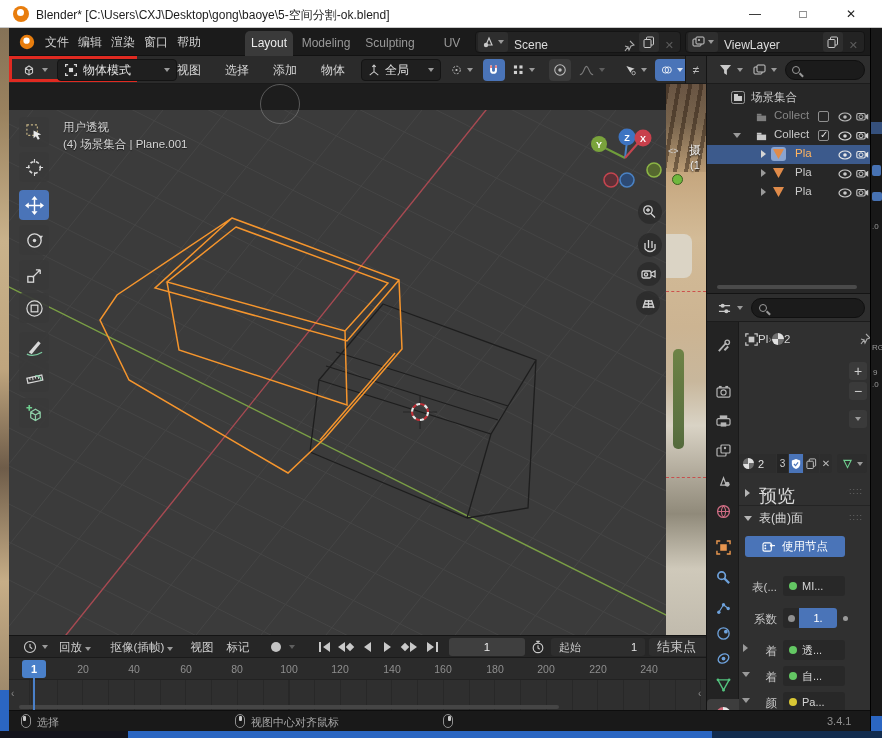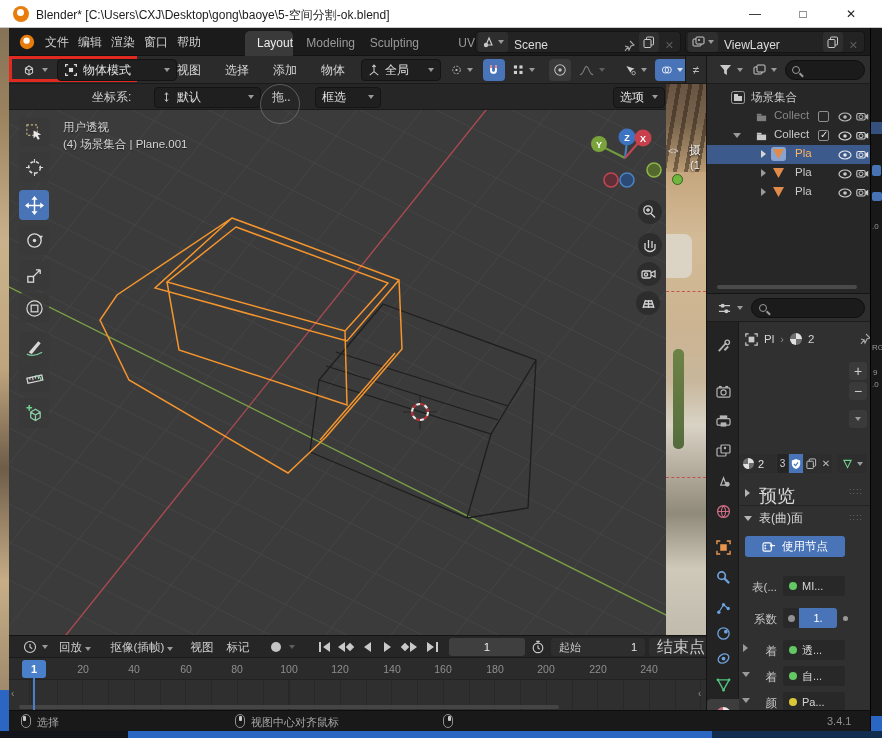--- a/index.html
+++ b/index.html
@@ -11,21 +11,21 @@
   .titlebar .ttl{left:36px;top:7px;font-size:12px;color:#1c1c1c;white-space:nowrap}
   .blogo{width:16px;height:16px;border-radius:50%;background:#e87d0d;position:relative}
   .blogo::after{content:"";position:absolute;left:4px;top:3px;width:7px;height:7px;border-radius:50%;background:#fff}
   .blogo::before{content:"";position:absolute;left:1px;top:7px;width:9px;height:3px;background:#e87d0d;transform:rotate(-25deg)}
   .wbtn{top:0;width:44px;height:28px;text-align:center;line-height:28px;color:#222;font-size:12px}
   
   .app{left:9px;top:28px;width:861px;height:703px;background:#1d1d1d;overflow:hidden}
   
   .menubar{left:0;top:0;width:861px;height:28px;background:#1b1b1b;border-bottom:1px solid #121212}
   .mn{top:0;height:28px;line-height:28px;font-size:12px;color:#cfcfcf;text-align:center}
-  .ws{top:3px;height:40px;line-height:25px;font-size:12px;color:#999;text-align:right;border-radius:5px 5px 0 0}
+  .ws{top:3px;height:40px;line-height:25px;font-size:12px;color:#999;text-align:center;border-radius:5px 5px 0 0}
   .ws.active{background:#3a3a3a;color:#ececec}
   .field{background:#232323;border:1px solid #141414;border-radius:4px;display:flex;align-items:flex-end;color:#dcdcdc;font-size:12px}
   .chip{background:#2e2e2e;border-radius:3px;display:flex;align-items:center;justify-content:center;gap:3px;height:20px;padding:0 4px}
   .chev{width:0;height:0;border-left:3.5px solid transparent;border-right:3.5px solid transparent;border-top:4px solid #9a9a9a;display:inline-block}
   .chev.dim{border-top-color:#5e5e5e}
   .xg{color:#5c5c5c;font-size:11px}
   
   .vph{left:0;top:28px;width:676px;height:28px;background:#2b2b2b;border-bottom:1px solid #1a1a1a}
   .vpt{left:0;top:56px;width:657px;height:26px;background:#262626;border-bottom:1px solid #1a1a1a}
   .hbtn{top:3px;height:22px;display:flex;align-items:center;gap:5px;padding:0 6px;border-radius:4px;color:#e0e0e0;font-size:12px}
@@ -250,39 +250,20 @@
     </div>
     <div class="abs hbtn blue" style="left:646px;width:34px">
       <svg width="14" height="14" viewBox="0 0 16 16">
           <circle cx="6.5" cy="8" r="4.5" fill="none" stroke="#fff" stroke-width="1.2"></circle>
           <circle cx="10.5" cy="8" r="4.5" fill="none" stroke="#fff" stroke-width="1.2"></circle>
         </svg>
       <span class="chev" style="border-top-color:#dce6f5"></span>
     </div>
   </div>
 
-  <div class="abs vpt">
-    <span class="abs lbl" style="left:83px">坐标系:</span>
-    <div class="abs hbtn dark" style="left:145px;top:2.5px;width:107px;height:21px">
-      <svg width="11" height="13" viewBox="0 0 14 16">
-          <path d="M7,2v11 M7,2l-2,2.5 M7,2l2,2.5 M7,13l-2,-2.5 M7,13l2,-2.5" fill="none" stroke="#c9c9c9" stroke-width="1.2"></path>
-        </svg>
-      <span style="flex:1">默认</span>
-      <span class="chev"></span>
-    </div>
-    <span class="abs lbl" style="left:263px">拖..</span>
-    <div class="abs hbtn dark" style="left:306px;top:2.5px;width:66px;height:21px">
-      <span style="flex:1">框选</span>
-      <span class="chev"></span>
-    </div>
-    <div class="abs hbtn dark" style="left:604px;top:2.5px;width:52px;height:21px">
-      <span style="flex:1">选项</span>
-      <span class="chev"></span>
-    </div>
-  </div>
   <div class="abs" style="left:251px;top:56px;width:40px;height:40px;border:1px solid #8a8a8a;border-radius:50%;opacity:.55;z-index:6;pointer-events:none"></div>
 
   <div class="abs canvas">
     <svg width="657" height="525" viewBox="0 0 657 525">
       <path d="M-10,-295L663,42 M-10,-257L663,80 M-10,-219L663,118 M-10,-181L663,156 M-10,-143L663,194 M-10,-105L663,232 M-10,-67L663,270 M-10,-29L663,308 M-10,9L663,346 M-10,47L663,384 M-10,85L663,422 M-10,123L663,460 M-10,161L663,498 M-10,199L663,536 M-10,237L663,574 M-10,275L663,612 M-10,313L663,650 M-10,351L663,688 M-10,389L663,726 M-10,427L663,764 M-10,465L663,802" stroke="#454545" stroke-width="1" fill="none"></path>
       <path d="M32,-10L-404,535 M97,-10L-339,535 M162,-10L-274,535 M226,-10L-210,535 M291,-10L-145,535 M356,-10L-80,535 M421,-10L-15,535 M550,-10L114,535 M615,-10L179,535 M680,-10L244,535 M745,-10L309,535 M810,-10L374,535 M874,-10L438,535 M939,-10L503,535 M1004,-10L568,535 M1069,-10L633,535" stroke="#454545" stroke-width="1" fill="none"></path>
       <path d="M485,-10L49,535" stroke="#a84a52" stroke-width="1.4" fill="none"></path>
       <path d="M-10,172L663,508" stroke="#7a9f45" stroke-width="1.4" fill="none"></path>
 
       <path d="M374,194L527,250L482,324L310,270Z M527,250L519,398L458,408 M482,324L458,408 M458,408L301,342 M310,270L301,342 M327,242L499,296 M317,256L489,310" stroke="#1e1e1e" stroke-width="1.3" fill="none"></path>
@@ -604,21 +585,21 @@
             <circle cx="2" cy="2" r="1.4" fill="#53c27e"></circle>
             <circle cx="14" cy="2" r="1.4" fill="#53c27e"></circle>
             <circle cx="8" cy="13" r="1.4" fill="#53c27e"></circle>
           </svg>
         </div>
       <div class="abs ptab active" style="top:377px;height:30px">
           <span style="width:15px;height:15px;border-radius:50%;background:conic-gradient(#e8e8e8 0 25%,#d16a79 25% 50%,#e8e8e8 50% 75%,#d16a79 75%)"></span>
         </div>
     </div>
 
-    <div class="abs" style="left:38px;top:34px;width:126px;height:22px;display:flex;align-items:center;gap:6px">
+    <div class="abs" style="left:38px;top:34px;width:126px;height:22px;display:flex;align-items:center;">
       <svg width="13" height="13" viewBox="0 0 16 16">
           <path d="M1,4.5V1h3.5 M11.5,1H15v3.5 M15,11.5V15h-3.5 M4.5,15H1v-3.5" fill="none" stroke="#c9c9c9" stroke-width="1.5"></path>
           <rect x="4.5" y="4.5" width="7" height="7" fill="#c9c9c9"></rect>
         </svg>
       <span style="font-size:11.5px;color:#d5d5d5">Pl</span>
       <span style="color:#8a8a8a;font-size:11px">›</span>
       <span class="checker" style="width:12px;height:12px"></span>
       <span style="font-size:11.5px;color:#d5d5d5">2</span>
       <svg width="12" height="12" viewBox="0 0 12 12" style="margin-left:auto">
           <path d="M7,1 L11,5 L8,6 L6,10 L5,7 L2,11 M5,7 L2,6 Z" fill="none" stroke="#aaa" stroke-width="1.1"></path>
@@ -751,21 +732,21 @@
       <div class="abs" style="left:440px;top:2px;width:76px;height:18px;background:#3f3f3f;border-radius:3px;color:#ececec;font-size:11.5px;text-align:center;line-height:18px">1</div>
       <svg class="abs" style="left:522px;top:4px" width="14" height="14" viewBox="0 0 16 16">
           <circle cx="8" cy="9" r="5.5" fill="none" stroke="#c9c9c9" stroke-width="1.3"></circle>
           <path d="M8,6v3l2,1.5 M6,1.5h4 M8,1.5v2" fill="none" stroke="#c9c9c9" stroke-width="1.3"></path>
         </svg>
       <div class="abs" style="left:542px;top:2px;width:94px;height:18px;background:#2e2e2e;border-radius:3px;display:flex;align-items:center;padding:0 8px">
         <span style="font-size:11px;color:#c9c9c9">起始</span>
         <span style="margin-left:auto;font-size:11px;color:#e5e5e5">1</span>
       </div>
       <div class="abs" style="left:640px;top:2px;width:57px;height:18px;background:#2e2e2e;border-radius:3px 0 0 3px;display:flex;align-items:center;padding:0 8px;overflow:hidden">
-        <span style="font-size:16px;color:#c9c9c9;white-space:nowrap">结束点</span>
+        <span style="font-size:13px;color:#c9c9c9;white-space:nowrap">结束点</span>
       </div>
     </div>
     <div class="abs ruler">
       <span class="tick" style="left:59px">20</span>
       <span class="tick" style="left:110px">40</span>
       <span class="tick" style="left:162px">60</span>
       <span class="tick" style="left:213px">80</span>
       <span class="tick" style="left:265px">100</span>
       <span class="tick" style="left:316px">120</span>
       <span class="tick" style="left:368px">140</span>

